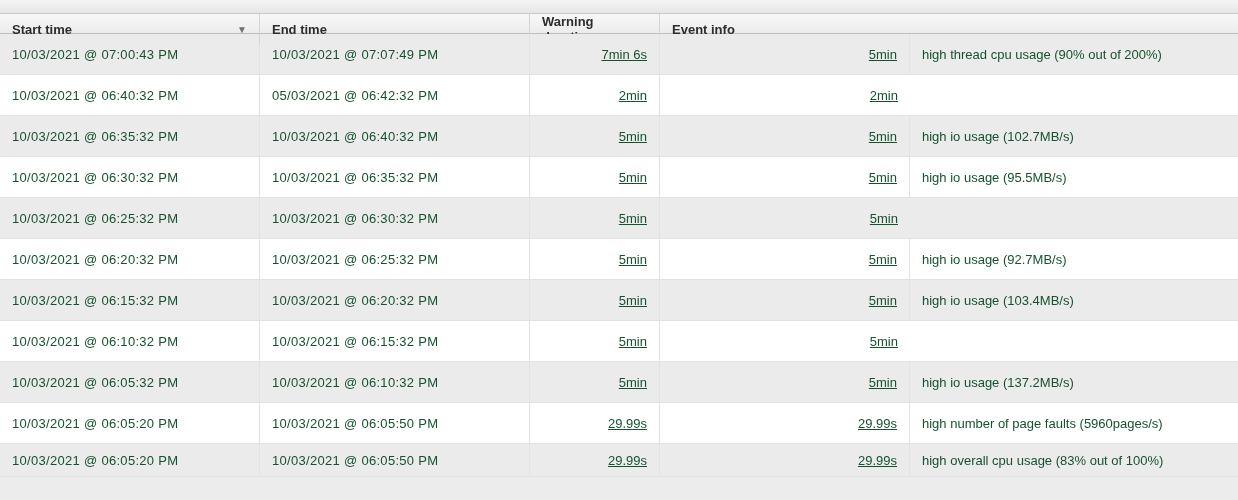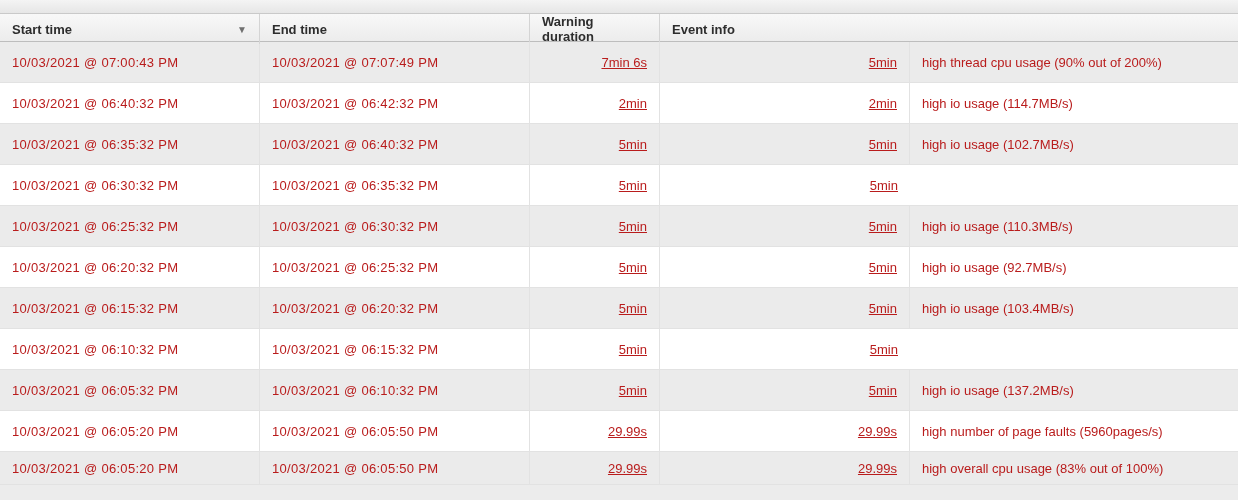--- a/index.html
+++ b/index.html
@@ -24,21 +24,21 @@
       border-bottom: 1px solid #c9c9c9;
     }
     .grid {
       display: grid;
       grid-template-columns: 260px 270px 130px 250px 1fr;
       align-items: center;
     }
     .header {
       background: linear-gradient(to bottom, #f8f8f8, #ececec);
       border-bottom: 1px solid #bdbdbd;
-      height: 28px;
+      height: 20px;
       font-weight: 600;
       color: #2d2d2d;
     }
     .header .cell {
       height: 100%;
       display: flex;
       align-items: center;
       border-right: 1px solid #d4d4d4;
       padding: 0 12px;
       cursor: pointer;
@@ -58,21 +58,21 @@
       border-bottom: 1px solid #e2e2e2;
       background: #ffffff;
     }
     .row.alt { background: #ebebeb; }
     .row .cell {
       height: 100%;
       display: flex;
       align-items: center;
       border-right: 1px solid #e2e2e2;
       padding: 0 12px;
-      color: #b91c1c;
+      color: #14532d;
       white-space: nowrap;
       overflow: hidden;
     }
     .row .cell:last-child { border-right: none; }
     .row .cell.num { justify-content: flex-end; text-decoration: underline; }
     .row .cell.time {
       font-variant-numeric: tabular-nums;
       letter-spacing: 0.3px;
     }
     .row.last { height: 33px; }
@@ -102,47 +102,46 @@
   <div class="grid row alt">
     <div class="cell time">10/03/2021 @ 07:00:43 PM</div>
     <div class="cell time">10/03/2021 @ 07:07:49 PM</div>
     <div class="cell num">7min 6s</div>
     <div class="cell num">5min</div>
     <div class="cell">high thread cpu usage (90% out of 200%)</div>
   </div>
 
   <div class="grid row">
     <div class="cell time">10/03/2021 @ 06:40:32 PM</div>
-    <div class="cell time">10/03/2021 @ 06:42:32 PM</div>
+    <div class="cell time">05/03/2021 @ 06:42:32 PM</div>
     <div class="cell num">2min</div>
     <div class="cell num">2min</div>
-    <div class="cell">high io usage (114.7MB/s)</div>
   </div>
 
   <div class="grid row alt">
     <div class="cell time">10/03/2021 @ 06:35:32 PM</div>
     <div class="cell time">10/03/2021 @ 06:40:32 PM</div>
     <div class="cell num">5min</div>
     <div class="cell num">5min</div>
     <div class="cell">high io usage (102.7MB/s)</div>
   </div>
 
   <div class="grid row">
     <div class="cell time">10/03/2021 @ 06:30:32 PM</div>
     <div class="cell time">10/03/2021 @ 06:35:32 PM</div>
     <div class="cell num">5min</div>
     <div class="cell num">5min</div>
+    <div class="cell">high io usage (95.5MB/s)</div>
   </div>
 
   <div class="grid row alt">
     <div class="cell time">10/03/2021 @ 06:25:32 PM</div>
     <div class="cell time">10/03/2021 @ 06:30:32 PM</div>
     <div class="cell num">5min</div>
     <div class="cell num">5min</div>
-    <div class="cell">high io usage (110.3MB/s)</div>
   </div>
 
   <div class="grid row">
     <div class="cell time">10/03/2021 @ 06:20:32 PM</div>
     <div class="cell time">10/03/2021 @ 06:25:32 PM</div>
     <div class="cell num">5min</div>
     <div class="cell num">5min</div>
     <div class="cell">high io usage (92.7MB/s)</div>
   </div>
 

